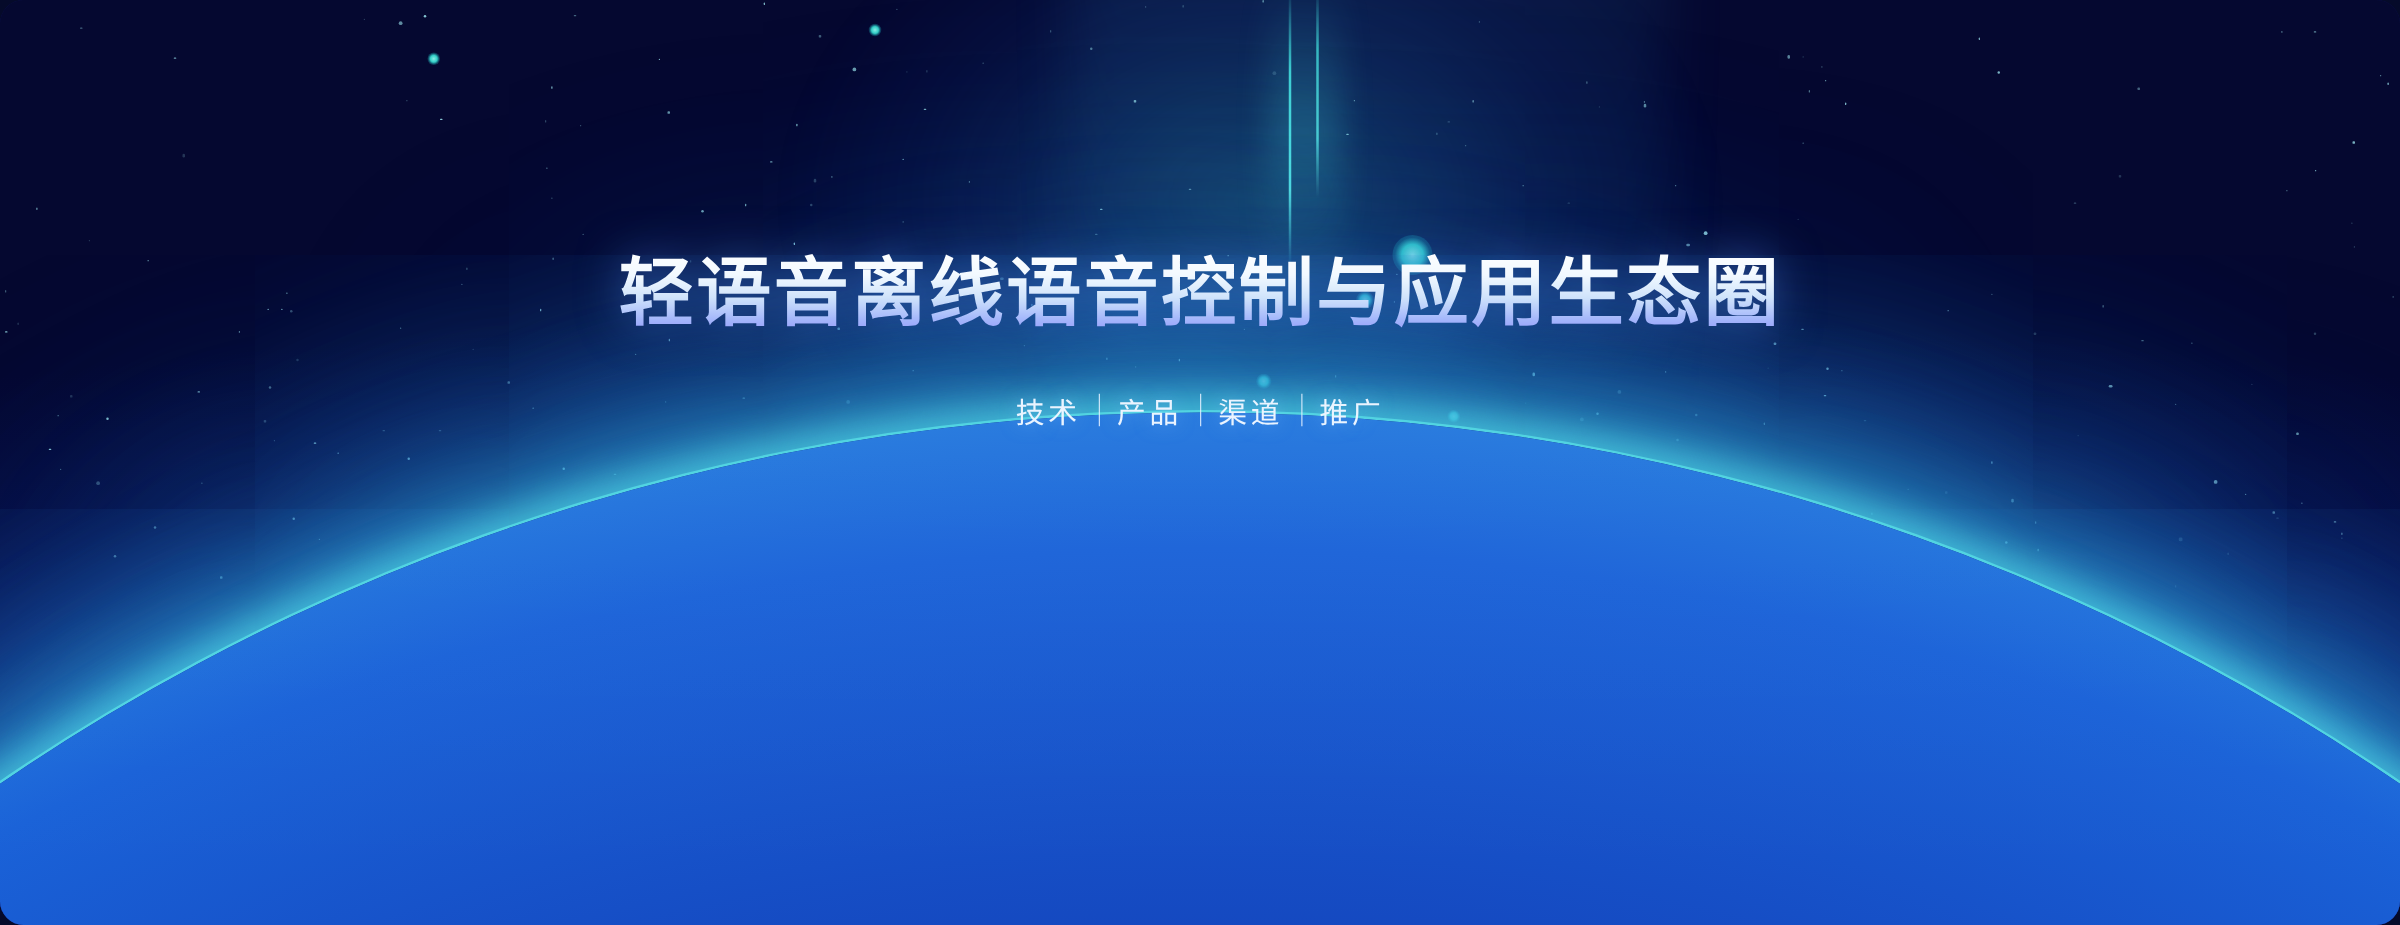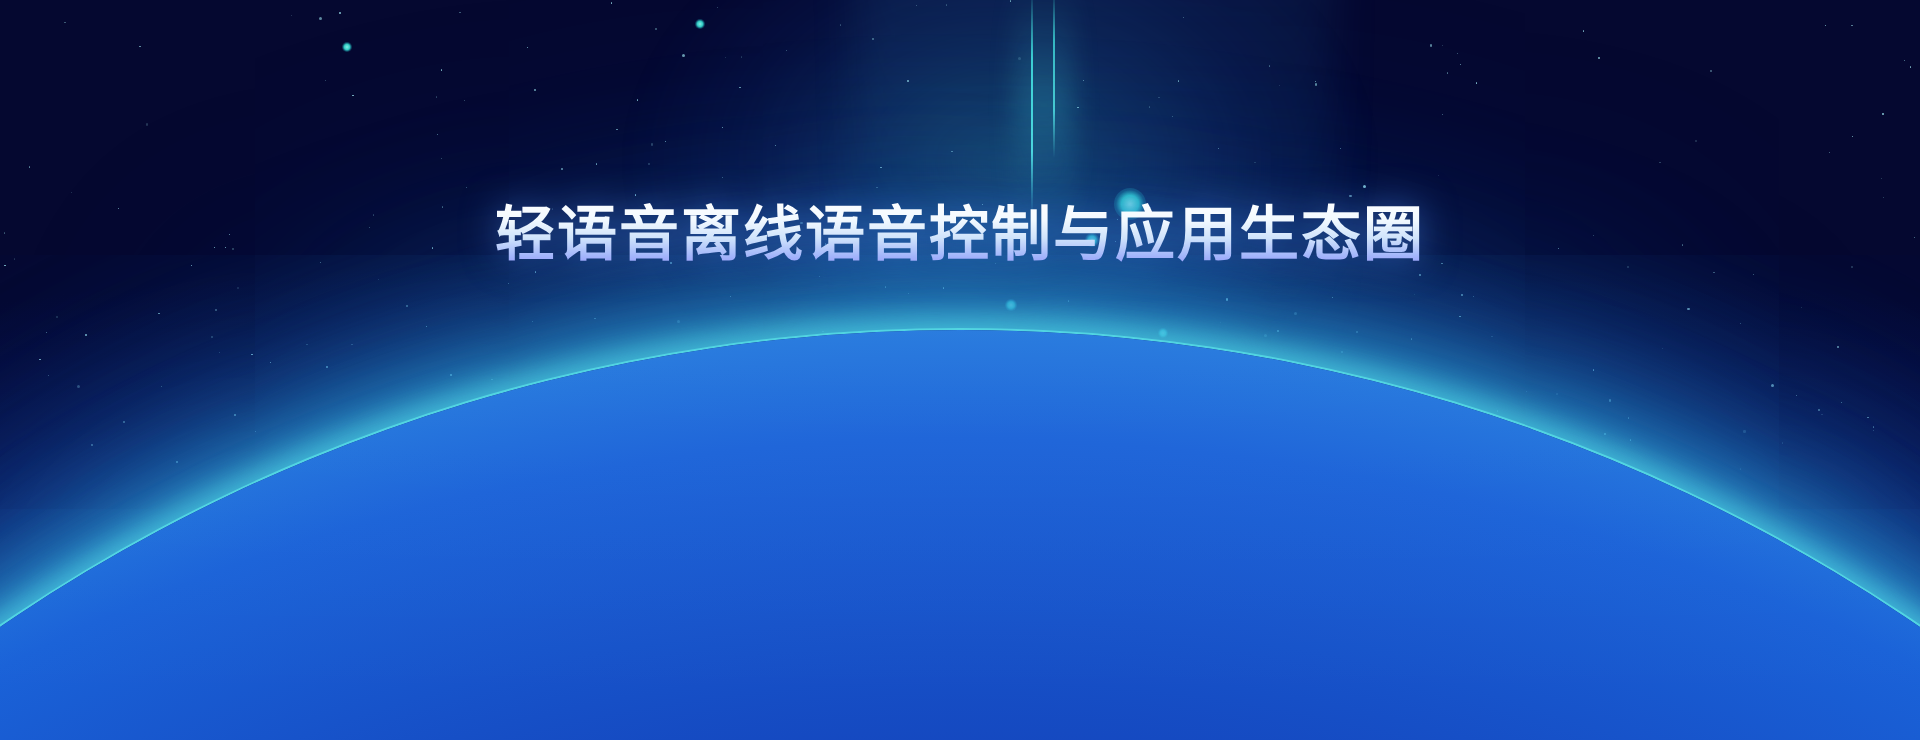--- a/index.html
+++ b/index.html
@@ -9,20 +9,21 @@
     font-family:"Liberation Sans", "DejaVu Sans", sans-serif;
   }
 
   
   .banner{
     position:relative;
     width:1920px;
     height:740px;
     overflow:hidden;
     background:#0a1060;
+    border-radius:19px;
   }
 
   
   .bg-space{
     position:absolute; inset:0;
     background:
       radial-gradient(120% 85% at 50% 118%, #1f8fe8 0%, #1763c8 12%, #123fb0 26%, #10257f 45%, #0b1560 62%, #070d44 80%, #050830 100%),
       linear-gradient(180deg, #070a38 0%, #0a1050 22%, #101a6e 48%, #122a8e 70%, #0e1f72 100%);
   }
 
@@ -447,15 +448,24 @@
   <div class="earth-wrap">
     <div class="earth">
       <div class="landmass"></div>
       <div class="citylights" id="citylights"></div>
     </div>
   </div>
 
   <div class="content">
     <h1 class="title-1">轻语音离线语音控制与应用生态圈</h1>
 
+    <div class="tagline" id="tagline">
+        <span class="word">技术</span>
+        <span class="sep"></span>
+        <span class="word">产品</span>
+        <span class="sep"></span>
+        <span class="word">渠道</span>
+        <span class="sep"></span>
+        <span class="word">推广</span>
+      </div>
   </div>
 
 </div>
 
 </body></html>

